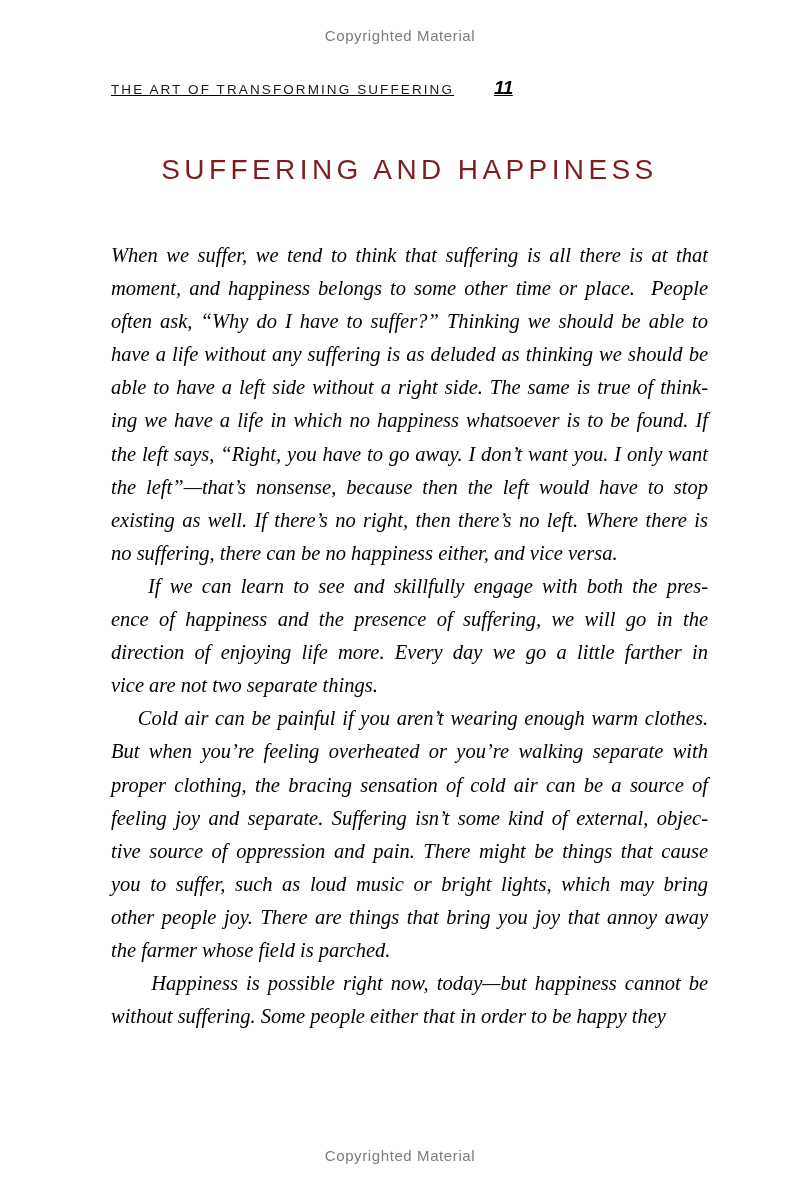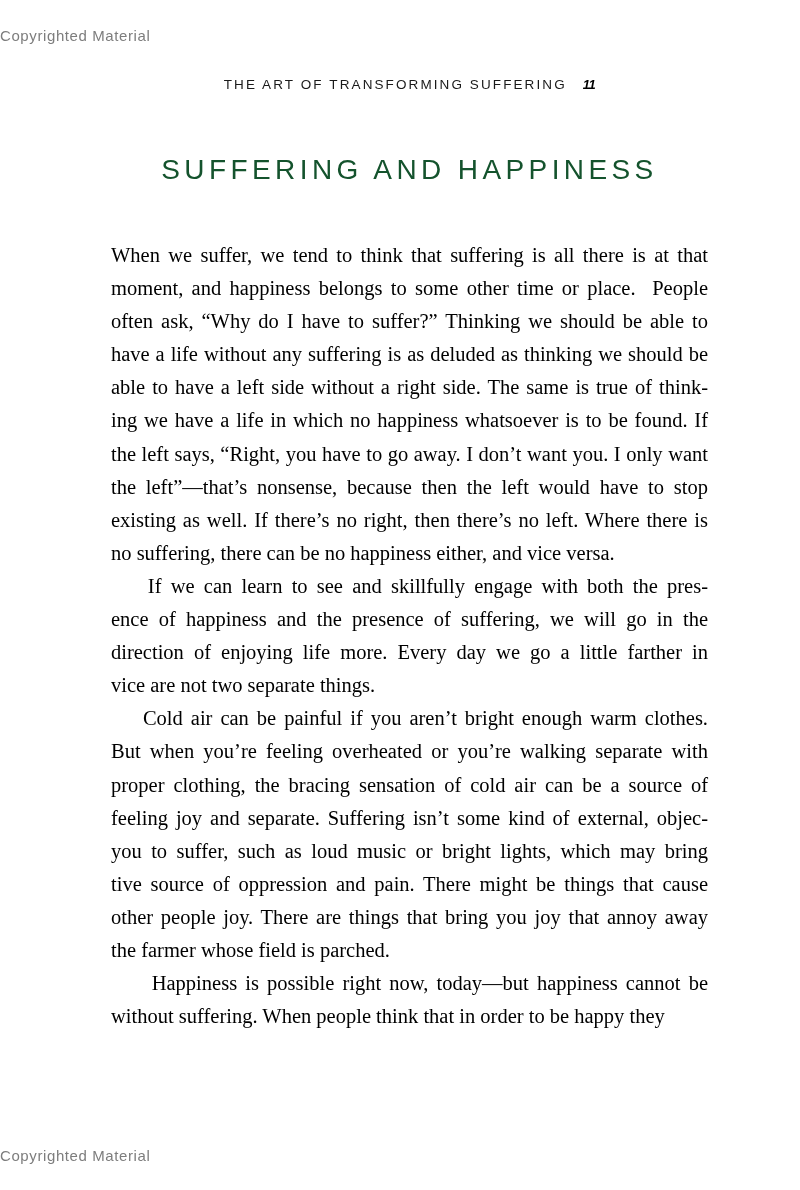--- a/index.html
+++ b/index.html
@@ -16,78 +16,81 @@
     overflow: hidden;
     font-family: "Liberation Serif", serif;
     color: #000000;
   }
 
   
   .watermark {
     position: absolute;
     left: 0;
     width: 800px;
+    text-align: center;
     font-family: "Liberation Sans", sans-serif;
     font-size: 15px;
     letter-spacing: 0.6px;
     color: #7d7d7d;
   }
   .watermark-top { top: 27px; }
   .watermark-bottom { top: 1147px; }
 
   
   .running-head {
     position: absolute;
     top: 77px;
     left: 111px;
     width: 597px;
     display: flex;
     align-items: baseline;
-    justify-content: center;
+    justify-content: flex-start;
+    text-decoration: underline;
   }
   .running-head-title {
     font-family: "Liberation Sans", sans-serif;
     font-size: 13.5px;
     letter-spacing: 2.1px;
     color: #1a1a1a;
     text-transform: uppercase;
   }
   .running-head-folio {
     font-family: "Liberation Sans", sans-serif;
     font-weight: bold;
     font-style: italic;
-    font-size: 13px;
+    font-size: 19px;
     color: #000000;
-    margin-left: 16px;
+    margin-left: 40px;
     letter-spacing: -0.5px;
   }
 
   
   .chapter-title {
     position: absolute;
     top: 134px;
     left: 111px;
     width: 597px;
     text-align: center;
     font-family: "Liberation Sans", sans-serif;
     font-weight: 300;
     font-size: 28px;
     line-height: 33px;
     letter-spacing: 4.4px;
-    color: #14532d;
+    color: #7f1d1d;
     text-transform: uppercase;
   }
   .chapter-title-line { display: block; }
 
   
   .body-text {
     position: absolute;
     top: 239px;
     left: 111px;
     width: 597px;
+    font-style: italic;
   }
   .para {
     margin: 0;
     font-size: 20.5px;
     line-height: 33.1px;
     text-align: justify;
     text-justify: inter-word;
     hyphens: manual;
     -webkit-hyphens: manual;
   }
@@ -130,30 +133,30 @@
         <span class="line">existing as well. If there’s no right, then there’s no left. Where there is</span>
         <span class="line last">no suffering, there can be no happiness either, and vice versa.</span>
       </p>
       <p class="para">
         <span class="line">    If we can learn to see and skillfully engage with both the pres-</span>
         <span class="line">ence of happiness and the presence of suffering, we will go in the</span>
         <span class="line">direction of enjoying life more. Every day we go a little farther in</span>
         <span class="line last">vice are not two separate things.</span>
       </p>
       <p class="para">
-        <span class="line">    Cold air can be painful if you aren’t bright enough warm clothes.</span>
+        <span class="line">    Cold air can be painful if you aren’t wearing enough warm clothes.</span>
         <span class="line">But when you’re feeling overheated or you’re walking separate with</span>
         <span class="line">proper clothing, the bracing sensation of cold air can be a source of</span>
         <span class="line">feeling joy and separate. Suffering isn’t some kind of external, objec-</span>
+        <span class="line">tive source of oppression and pain. There might be things that cause</span>
         <span class="line">you to suffer, such as loud music or bright lights, which may bring</span>
-        <span class="line">tive source of oppression and pain. There might be things that cause</span>
         <span class="line">other people joy. There are things that bring you joy that annoy away</span>
         <span class="line last">the farmer whose field is parched.</span>
       </p>
       <p class="para">
         <span class="line">     Happiness is possible right now, today—but happiness cannot be</span>
-        <span class="line last">without suffering. When people think that in order to be happy they</span>
+        <span class="line last">without suffering. Some people either that in order to be happy they</span>
       </p>
     </div>
 
   <div class="watermark watermark-bottom">Copyrighted Material</div>
 
 </div>
 
 </body></html>

